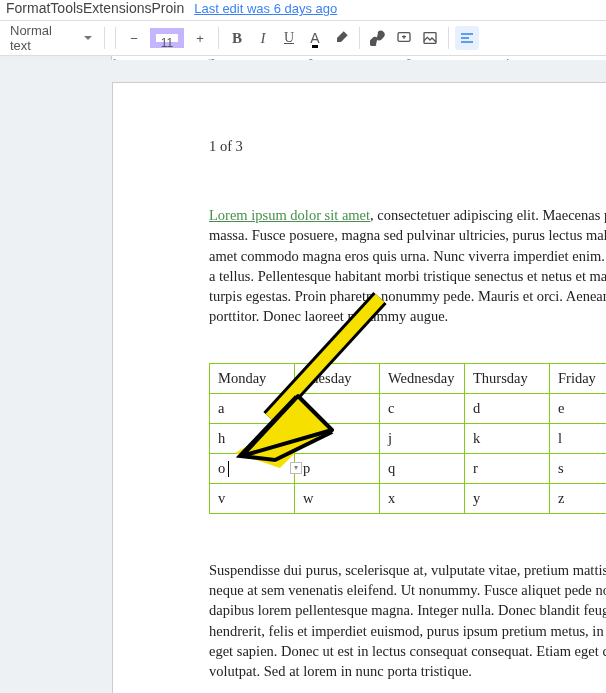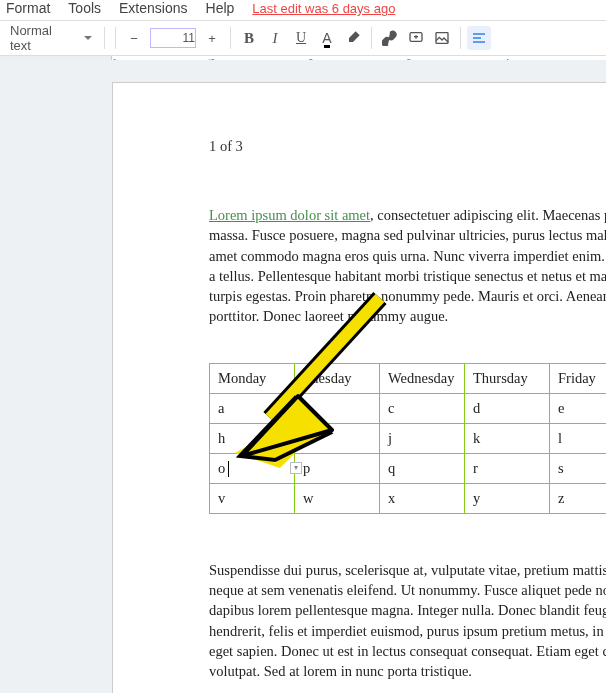--- a/index.html
+++ b/index.html
@@ -7,32 +7,31 @@
     margin: 0;
     font-family: Arial, sans-serif;
     background: #fff;
     overflow: hidden;
     width: 606px;
     height: 693px;
     position: relative;
   }
   .menubar {
     display: flex;
-    gap: 18px;
     padding: 0 6px 4px 6px;
     font-size: 14px;
     color: #444;
     align-items: baseline;
   }
   .menubar span { cursor: default; }
   .lastedit {
-    color: #ef4444;
+    color: #3b82f6;
     text-decoration: underline;
     font-size: 13px;
-    margin-left: 0;
+    margin-left: 10px;
   }
   .toolbar {
     height: 36px;
     border-top: 1px solid #ddd;
     border-bottom: 1px solid #ddd;
     display: flex;
     align-items: center;
     padding: 0 4px;
     gap: 2px;
     font-size: 13px;
@@ -56,23 +55,23 @@
   }
   .tbtn {
     width: 24px; height: 24px;
     display: flex;
     align-items: center;
     justify-content: center;
     cursor: pointer;
     color: #555;
   }
   .fontsize {
-    width: 46px; height: 20px;
-    border: 1px solid #c4b5fd;
-    text-align: right;
+    width: 34px; height: 20px;
+    border: 6px solid #c4b5fd;
+    text-align: center;
     font-size: 12px;
     line-height: 18px;
     margin: 0 2px;
   }
   .bold { font-weight: bold; font-size: 15px; font-family: 'Times New Roman', serif; }
   .italic { font-style: italic; font-size: 15px; font-family: 'Times New Roman', serif; }
   .underline-u { text-decoration: underline; font-size: 14px; font-family: 'Times New Roman', serif; }
   .textcolor-a { font-size: 14px; position: relative; }
   .textcolor-a::after {
     content: '';
@@ -206,21 +205,21 @@
     z-index: 100;
   }
 </style>
 </head>
 <body>
 
 <div class="menubar">
   <span>Format</span>
   <span>Tools</span>
   <span>Extensions</span>
-  <span>Help</span>
+  <span>Proin</span>
   <span class="lastedit">Last edit was 6 days ago</span>
 </div>
 
 <div class="toolbar">
   <div class="dropdown" style="width:94px;">
     <span>Normal text</span>
     <span class="caret"></span>
   </div>
   <div class="sep"></div>
   <div class="sep"></div>

